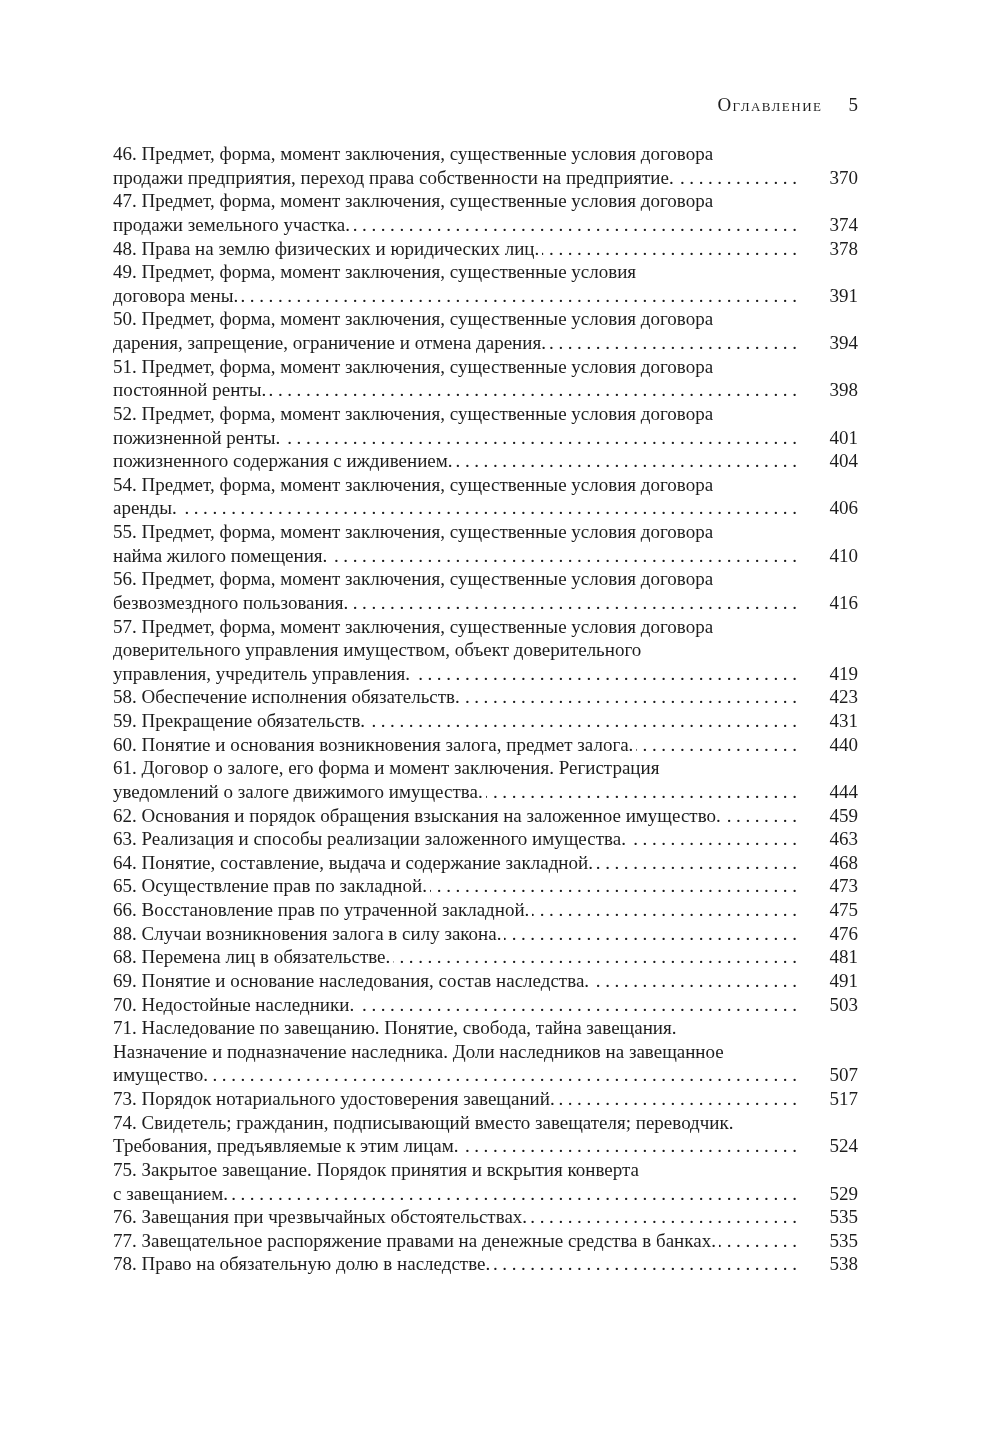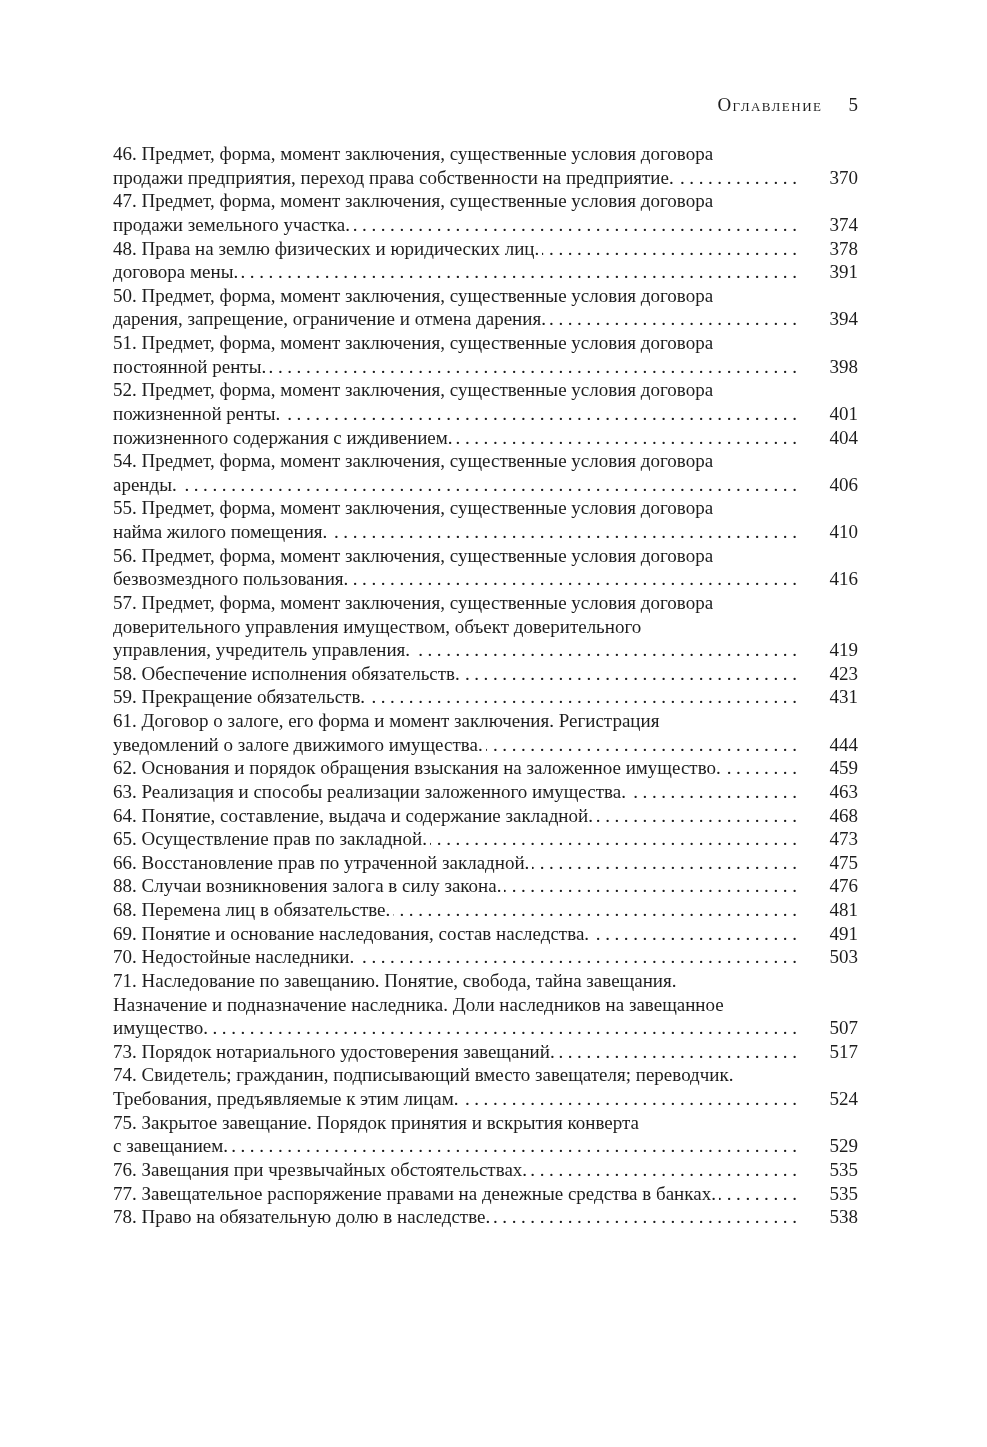--- a/index.html
+++ b/index.html
@@ -98,20 +98,23 @@
         <span class="toc-text">продажи земельного участка.</span>
         <span class="dots"></span>
         <span class="page-num">374</span>
       </div>
       <div class="toc-row">
         <span class="toc-text">48. Права на землю физических и юридических лиц.</span>
         <span class="dots"></span>
         <span class="page-num">378</span>
       </div>
       <div class="toc-row">
+        <span class="toc-text">49. Предмет, форма, момент заключения, существенные условия</span>
+      </div>
+      <div class="toc-row">
         <span class="toc-text">договора мены.</span>
         <span class="dots"></span>
         <span class="page-num">391</span>
       </div>
       <div class="toc-row">
         <span class="toc-text">50. Предмет, форма, момент заключения, существенные условия договора</span>
       </div>
       <div class="toc-row">
         <span class="toc-text">дарения, запрещение, ограничение и отмена дарения.</span>
         <span class="dots"></span>
@@ -175,20 +178,25 @@
       </div>
       <div class="toc-row">
         <span class="toc-text">58. Обеспечение исполнения обязательств.</span>
         <span class="dots"></span>
         <span class="page-num">423</span>
       </div>
       <div class="toc-row">
         <span class="toc-text">59. Прекращение обязательств.</span>
         <span class="dots"></span>
         <span class="page-num">431</span>
+      </div>
+      <div class="toc-row">
+        <span class="toc-text">60. Понятие и основания возникновения залога, предмет залога.</span>
+        <span class="dots"></span>
+        <span class="page-num">440</span>
       </div>
       <div class="toc-row">
         <span class="toc-text">61. Договор о залоге, его форма и момент заключения. Регистрация</span>
       </div>
       <div class="toc-row">
         <span class="toc-text">уведомлений о залоге движимого имущества.</span>
         <span class="dots"></span>
         <span class="page-num">444</span>
       </div>
       <div class="toc-row">

